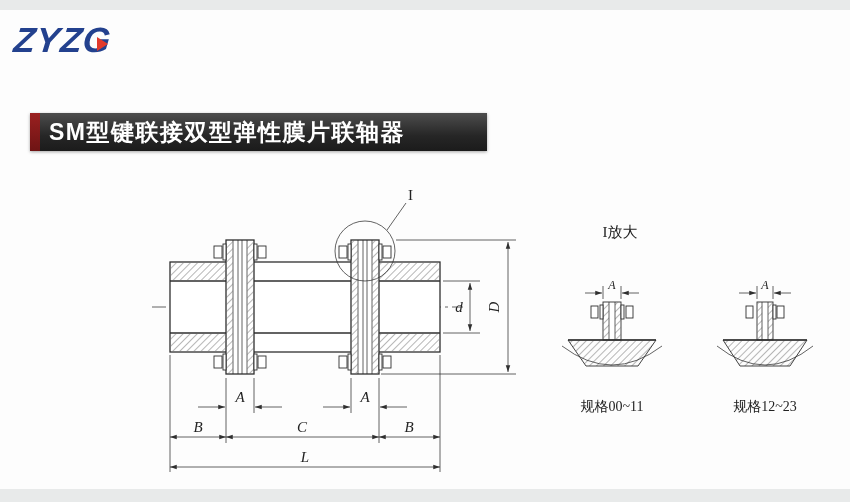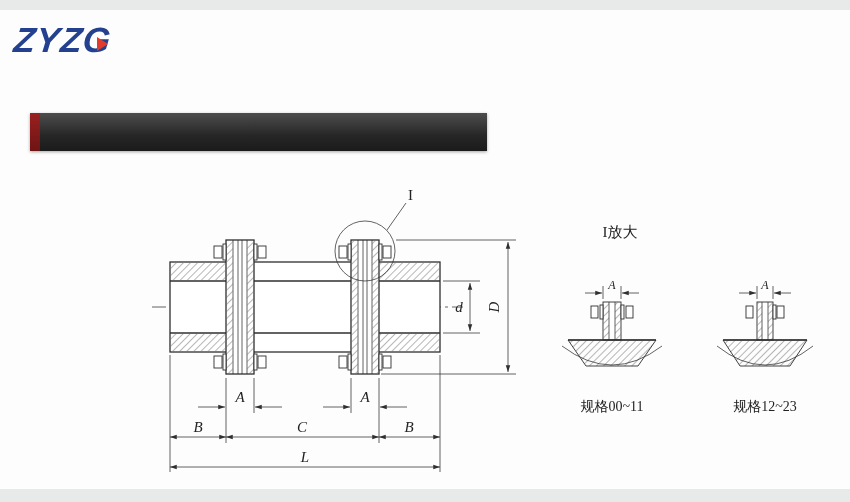--- a/index.html
+++ b/index.html
@@ -43,20 +43,21 @@
 <body>
 
 <div class="strip top"></div>
 <div class="strip bottom"></div>
 
 <div class="logo">ZYZG</div>
 <div class="logo-accent"></div>
 
 <div class="banner">
   <div class="banner-accent"></div>
+  <span class="banner-title">SM型键联接双型弹性膜片联轴器</span>
 </div>
 
 <svg width="850" height="502" viewBox="0 0 850 502">
   <defs>
     <pattern id="hatch" width="5" height="5" patternUnits="userSpaceOnUse" patternTransform="rotate(45)">
       <line x1="0" y1="0" x2="0" y2="5" stroke="#4a4a4a" stroke-width="0.8"></line>
     </pattern>
     <marker id="arr" viewBox="0 0 10 10" refX="9.5" refY="5" markerWidth="10" markerHeight="10" orient="auto-start-reverse">
       <path d="M0.5,2 L9.5,5 L0.5,8 Z" fill="#2f2f2f"></path>
     </marker>

